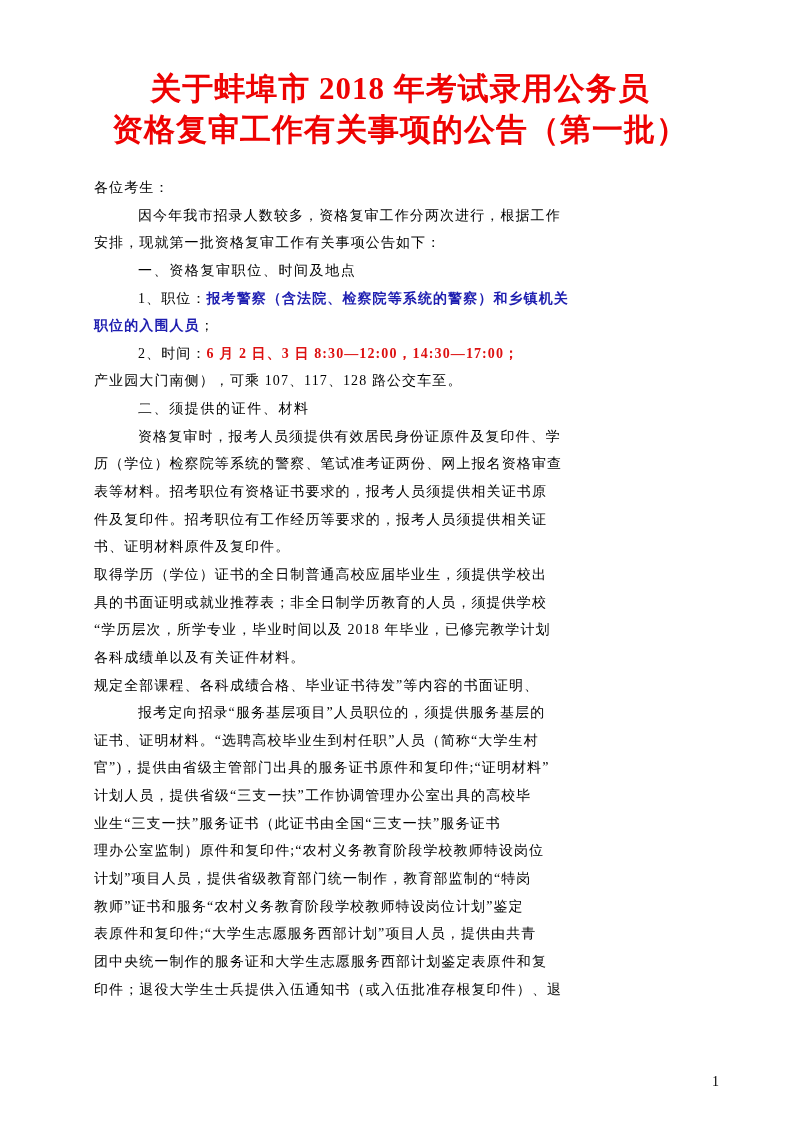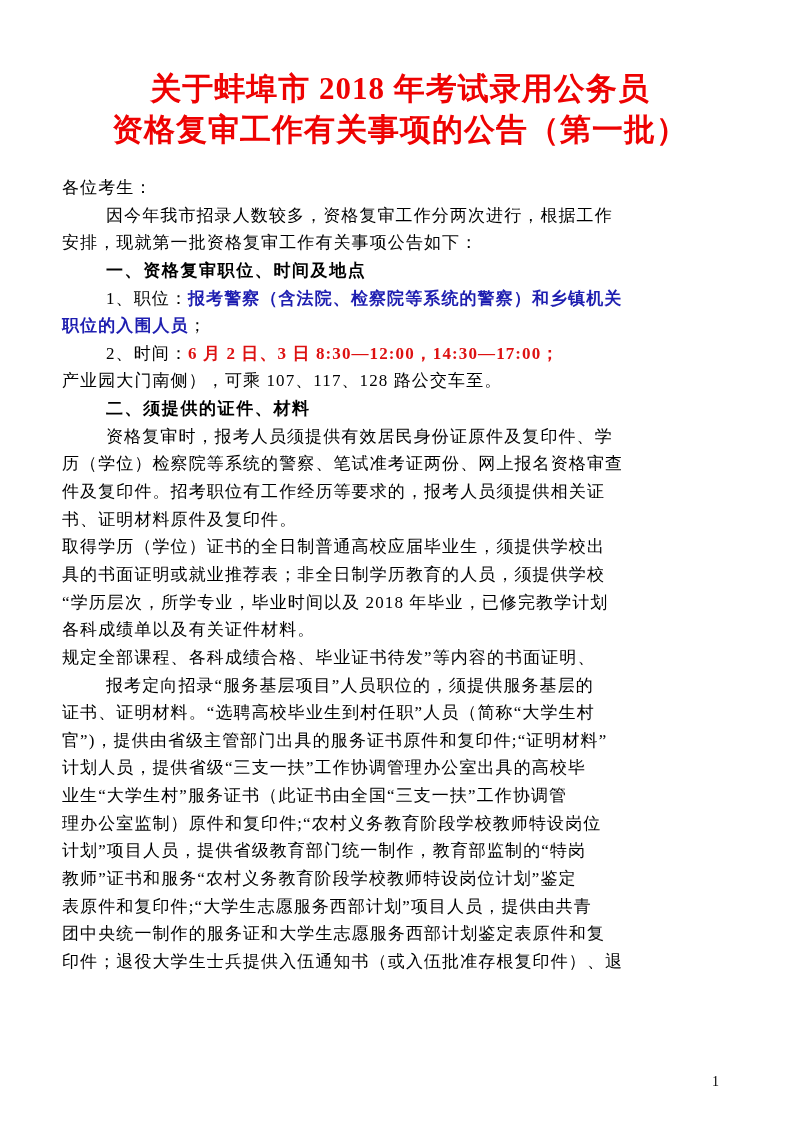--- a/index.html
+++ b/index.html
@@ -25,35 +25,35 @@
     text-align: center;
     font-weight: bold;
     font-size: 31px;
     line-height: 41px;
     color: var(--title-red, #ee0202);
     letter-spacing: 1px;
   }
   .body-text {
     position: absolute;
     top: 146px;
-    left: 62px;
+    left: 94px;
     width: 648px;
-    font-size: 17px;
+    font-size: 14px;
     letter-spacing: 1.1px;
     line-height: 27.65px;
   }
   .line {
     white-space: pre;
     height: 27.65px;
   }
   .line.indent {
     padding-left: 44px;
   }
   .seg-heading {
-    font-weight: bold;
+    font-weight: normal;
     font-family: "Liberation Sans", "DejaVu Sans", sans-serif;
     letter-spacing: 1.6px;
     text-align: center;
   }
   .seg-blue {
     color: var(--blue, #1e1eb0);
     font-weight: bold;
   }
   .seg-red {
     color: var(--red, #dd1111);
@@ -81,32 +81,33 @@
       <div class="line indent"><span>因今年我市招录人数较多，资格复审工作分两次进行，根据工作</span></div>
       <div class="line"><span>安排，现就第一批资格复审工作有关事项公告如下：</span></div>
       <div class="line indent"><span class="seg-heading">一、资格复审职位、时间及地点</span></div>
       <div class="line indent"><span>1、职位：</span><span class="seg-blue">报考警察（含法院、检察院等系统的警察）和乡镇机关</span></div>
       <div class="line"><span class="seg-blue">职位的入围人员</span><span>；</span></div>
       <div class="line indent"><span>2、时间：</span><span class="seg-red">6 月 2 日、3 日 8:30—12:00，14:30—17:00；</span></div>
       <div class="line"><span>产业园大门南侧），可乘 107、117、128 路公交车至。</span></div>
       <div class="line indent"><span class="seg-heading">二、须提供的证件、材料</span></div>
       <div class="line indent"><span>资格复审时，报考人员须提供有效居民身份证原件及复印件、学</span></div>
       <div class="line"><span>历（学位）检察院等系统的警察、笔试准考证两份、网上报名资格审查</span></div>
+      <div class="line"><span>表等材料。招考职位有资格证书要求的，报考人员须提供相关证书原</span></div>
       <div class="line"><span>件及复印件。招考职位有工作经历等要求的，报考人员须提供相关证</span></div>
       <div class="line"><span>书、证明材料原件及复印件。</span></div>
       <div class="line"><span>取得学历（学位）证书的全日制普通高校应届毕业生，须提供学校出</span></div>
       <div class="line"><span>具的书面证明或就业推荐表；非全日制学历教育的人员，须提供学校</span></div>
       <div class="line"><span>“学历层次，所学专业，毕业时间以及 2018 年毕业，已修完教学计划</span></div>
       <div class="line"><span>各科成绩单以及有关证件材料。</span></div>
       <div class="line"><span>规定全部课程、各科成绩合格、毕业证书待发”等内容的书面证明、</span></div>
       <div class="line indent"><span>报考定向招录“服务基层项目”人员职位的，须提供服务基层的</span></div>
       <div class="line"><span>证书、证明材料。“选聘高校毕业生到村任职”人员（简称“大学生村</span></div>
       <div class="line"><span>官”)，提供由省级主管部门出具的服务证书原件和复印件;“证明材料”</span></div>
       <div class="line"><span>计划人员，提供省级“三支一扶”工作协调管理办公室出具的高校毕</span></div>
-      <div class="line"><span>业生“大学生村”服务证书（此证书由全国“三支一扶”工作协调管</span></div>
+      <div class="line"><span>业生“三支一扶”服务证书（此证书由全国“三支一扶”服务证书</span></div>
       <div class="line"><span>理办公室监制）原件和复印件;“农村义务教育阶段学校教师特设岗位</span></div>
       <div class="line"><span>计划”项目人员，提供省级教育部门统一制作，教育部监制的“特岗</span></div>
       <div class="line"><span>教师”证书和服务“农村义务教育阶段学校教师特设岗位计划”鉴定</span></div>
       <div class="line"><span>表原件和复印件;“大学生志愿服务西部计划”项目人员，提供由共青</span></div>
       <div class="line"><span>团中央统一制作的服务证和大学生志愿服务西部计划鉴定表原件和复</span></div>
       <div class="line"><span>印件；退役大学生士兵提供入伍通知书（或入伍批准存根复印件）、退</span></div>
     </div>
   <div class="page-number">1</div>
 </div>
 

